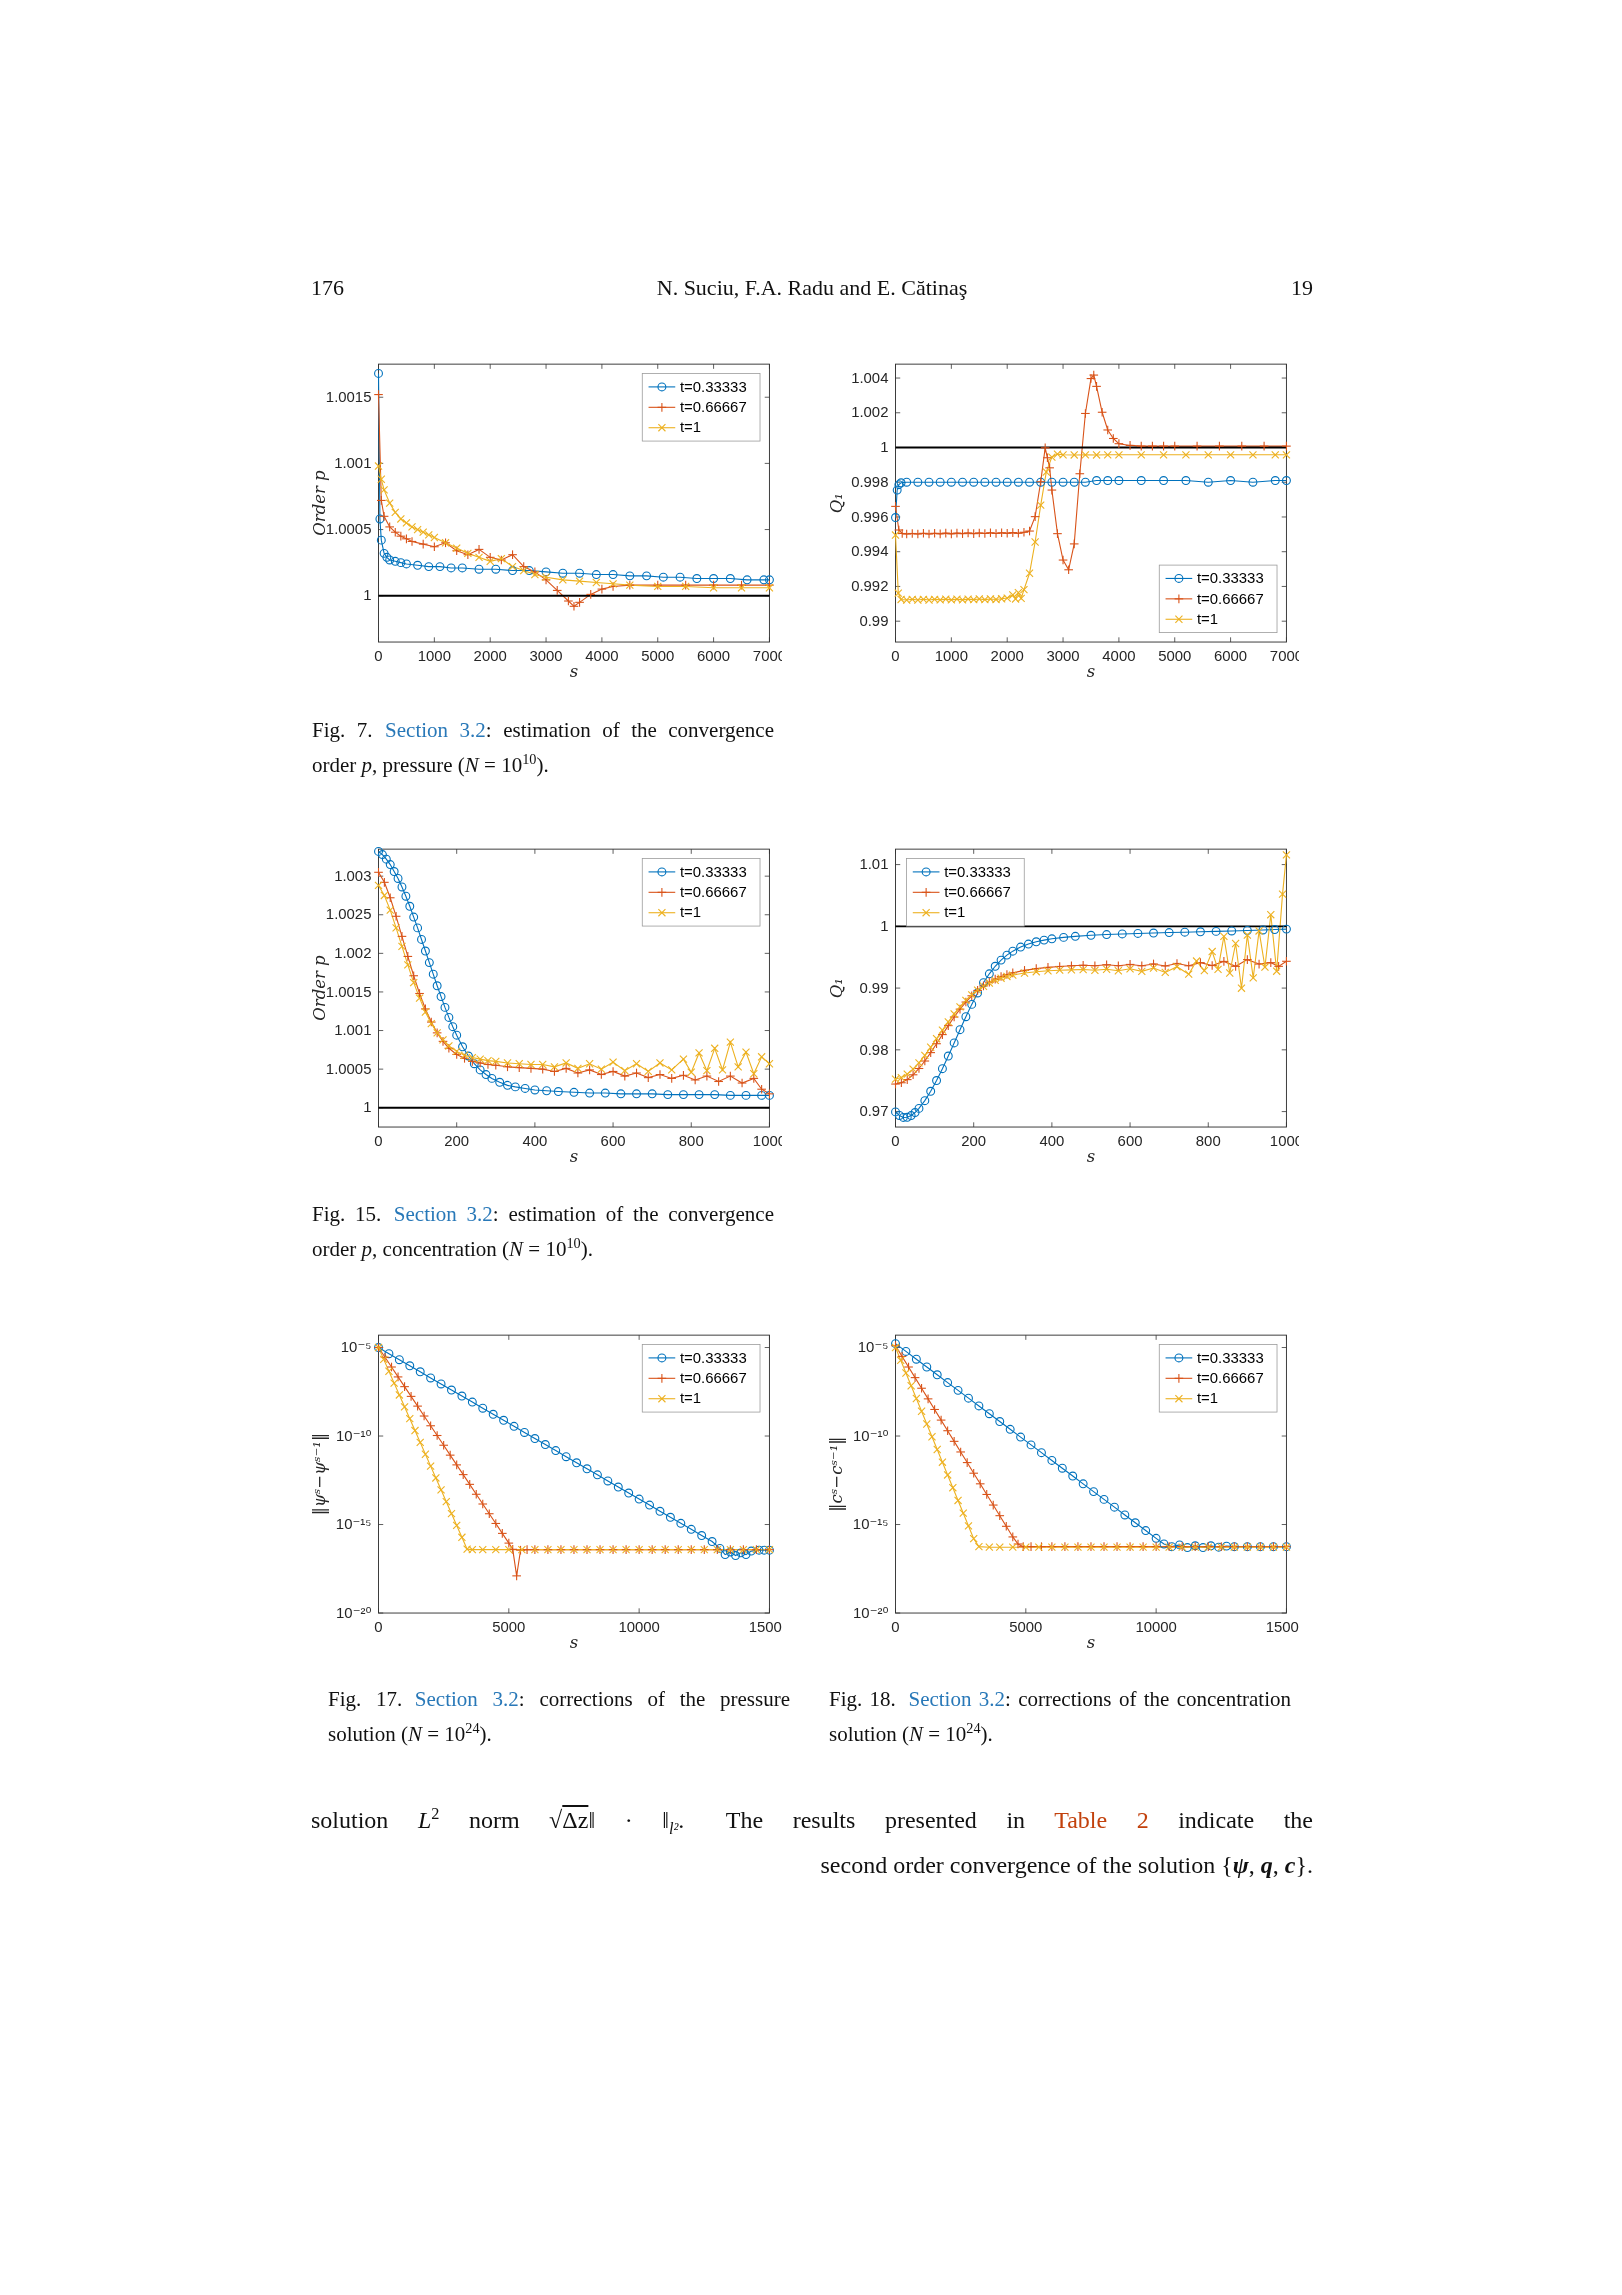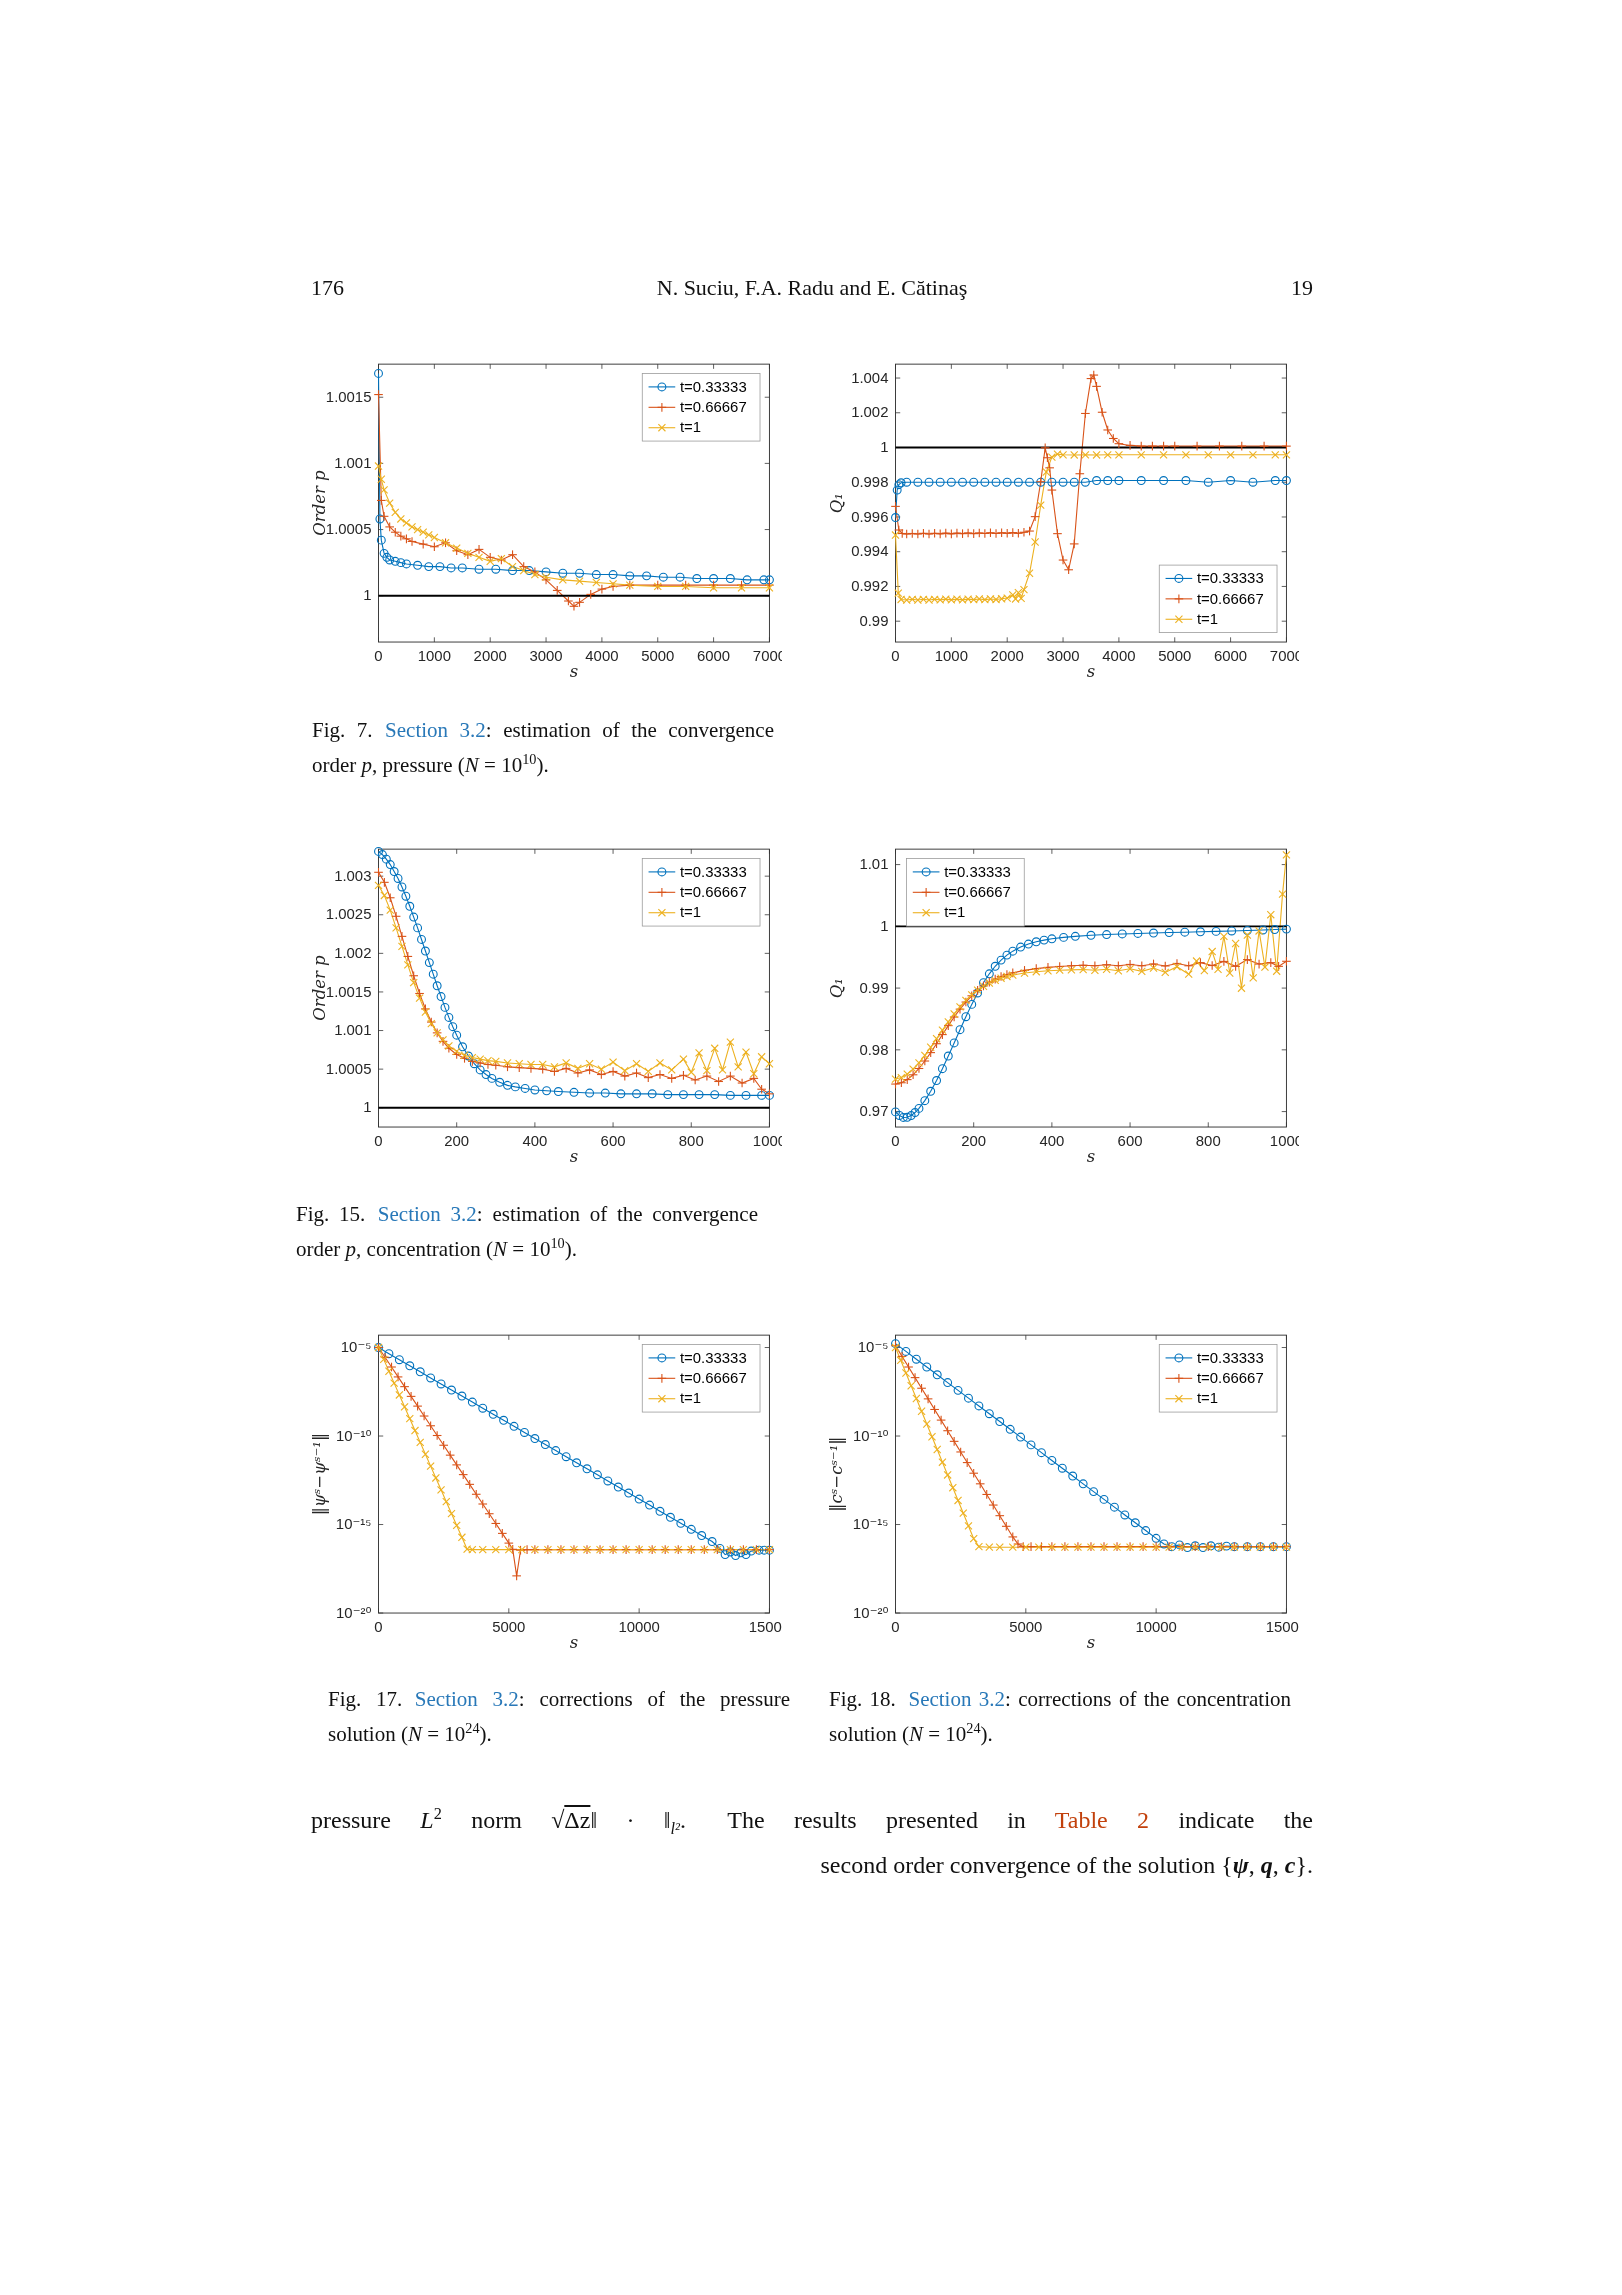--- a/index.html
+++ b/index.html
@@ -8,21 +8,21 @@
   .header{position:absolute;left:311px;top:275px;width:1002px;height:27px;font-size:22px;}
   .hleft{position:absolute;left:0;top:0;}
   .hcenter{position:absolute;left:0;right:0;text-align:center;top:0;}
   .hright{position:absolute;right:0;top:0;}
   .chart{position:absolute;}
   .c13{left:311px;top:353px;} .c14{left:828px;top:353px;}
   .c15{left:311px;top:838px;} .c16{left:828px;top:838px;}
   .c17{left:311px;top:1324px;} .c18{left:828px;top:1324px;}
   .caption{position:absolute;width:462px;font-size:21px;line-height:29px;text-align:justify;}
   .cap13{left:312px;top:716px;} .cap14{left:829px;top:716px;}
-  .cap15{left:296px;top:1200px;} .cap16{left:829px;top:1200px;}
+  .cap15{left:312px;top:1200px;} .cap16{left:829px;top:1200px;}
   .cap17{left:328px;top:1685px;} .cap18{left:829px;top:1685px;}
   .cap-label{margin-right:12.6px;}
   .bodypara{position:absolute;left:311px;top:1796px;width:1002px;font-size:24px;line-height:36px;}
   .bodyline1{text-align:justify;text-align-last:justify;}
   .bodyline2{text-align:right;}
   svg text.tick{font-family:"Liberation Sans","DejaVu Sans",sans-serif;font-size:19px;fill:#262626;}
   svg text.axlabel{font-family:"DejaVu Serif","Liberation Serif",serif;font-style:italic;font-size:21px;fill:#262626;}
   svg text.legend{font-family:"Liberation Sans","DejaVu Sans",sans-serif;font-size:19px;fill:#000;}
   sup{font-size:68%;} sub{font-size:68%;}
 </style>
@@ -1649,18 +1649,18 @@
       <line x1="442.5" y1="99.5" x2="451.5" y2="90.5" stroke="#EDB120" stroke-width="1.4"></line>
       <text x="470" y="101" class="legend">t=1</text>
     </svg>
 
   <div class="caption cap13"><span class="cap-label">Fig. 7.</span><span style="color: rgb(40, 120, 184);">Section 3.2</span><span>: estimation of the convergence order </span><span style="font-style: italic;">p</span><span>, pressure (</span><span style="font-style: italic;">N</span><span> = 10</span><sup>10</sup><span>).</span></div>
   <div class="caption cap15"><span class="cap-label">Fig. 15.</span><span style="color: rgb(40, 120, 184);">Section 3.2</span><span>: estimation of the convergence order </span><span style="font-style: italic;">p</span><span>, concentration (</span><span style="font-style: italic;">N</span><span> = 10</span><sup>10</sup><span>).</span></div>
   <div class="caption cap17"><span class="cap-label">Fig. 17.</span><span style="color: rgb(40, 120, 184);">Section 3.2</span><span>: corrections of the pressure solution (</span><span style="font-style: italic;">N</span><span> = 10</span><sup>24</sup><span>).</span></div>
   <div class="caption cap18"><span class="cap-label">Fig. 18.</span><span style="color: rgb(40, 120, 184);">Section 3.2</span><span>: corrections of the concentration solution (</span><span style="font-style: italic;">N</span><span> = 10</span><sup>24</sup><span>).</span></div>
 
   <div class="bodypara">
-    <div class="bodyline1"><span>pressure </span><span style="font-style: italic;">L</span><sup>2</sup><span> norm </span><span>√</span><span style="text-decoration: overline;">Δz</span><span>‖ · ‖</span><sub style="font-style: italic;">l²</sub><span>.  The results presented in </span><span style="color: #c2410c;">Table 2</span><span> indicate the</span></div>
+    <div class="bodyline1"><span>solution </span><span style="font-style: italic;">L</span><sup>2</sup><span> norm </span><span>√</span><span style="text-decoration: overline;">Δz</span><span>‖ · ‖</span><sub style="font-style: italic;">l²</sub><span>.  The results presented in </span><span style="color: #c2410c;">Table 2</span><span> indicate the</span></div>
     <div class="bodyline2"><span>second order convergence of the solution {</span><span style="font-style: italic; font-weight: bold;">ψ</span><span>, </span><span style="font-style: italic; font-weight: bold;">q</span><span>, </span><span style="font-style: italic; font-weight: bold;">c</span><span>}.</span></div>
   </div>
 
 </div>
 
 
 </body></html>

